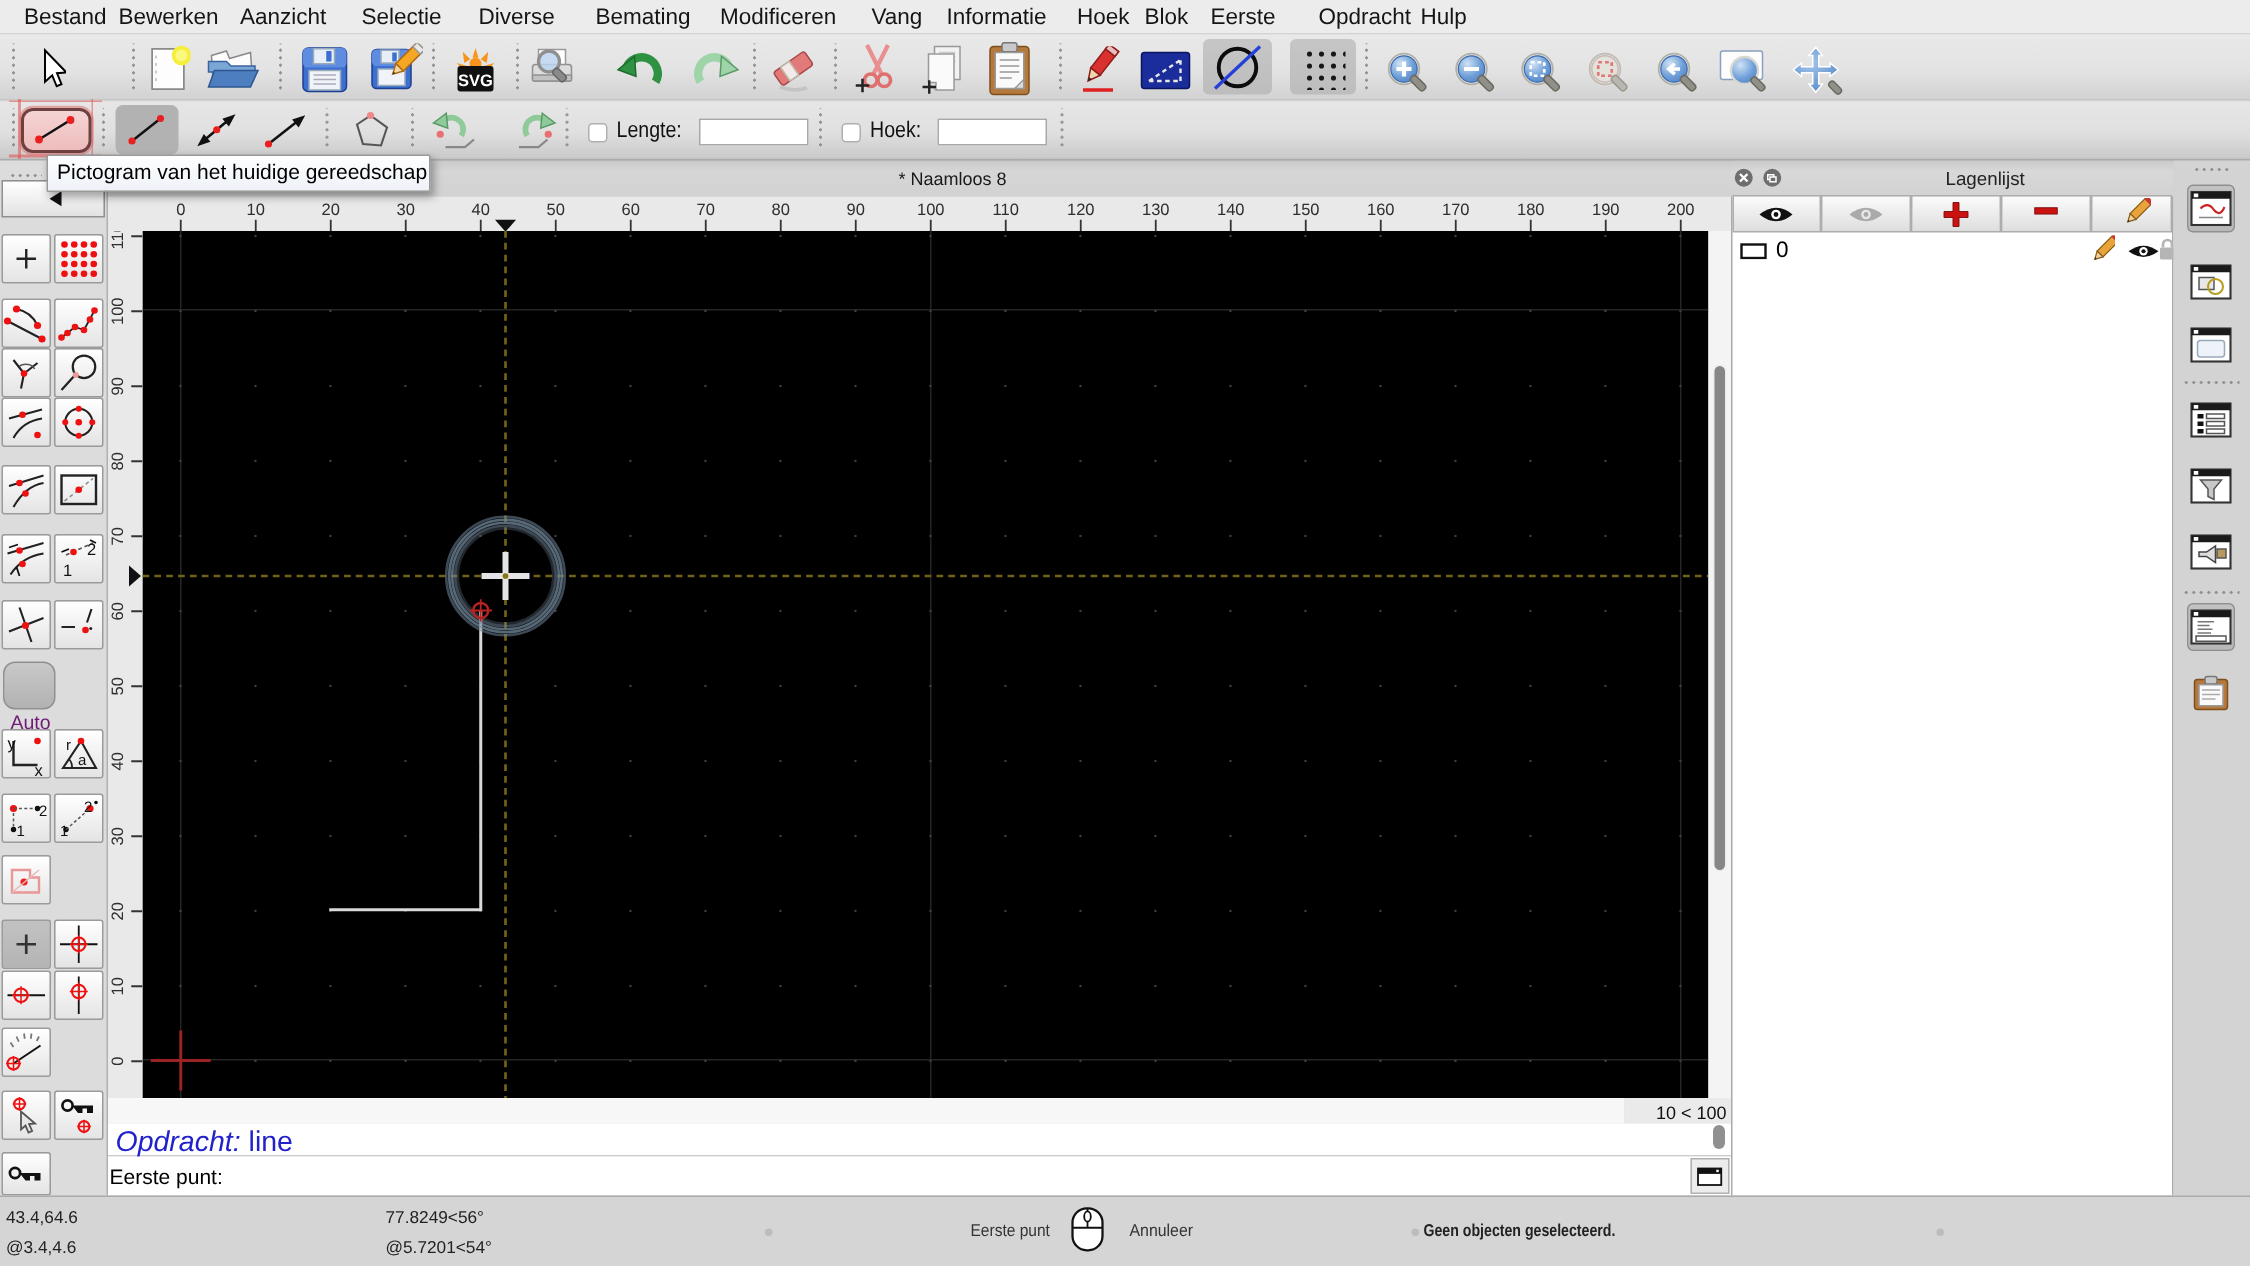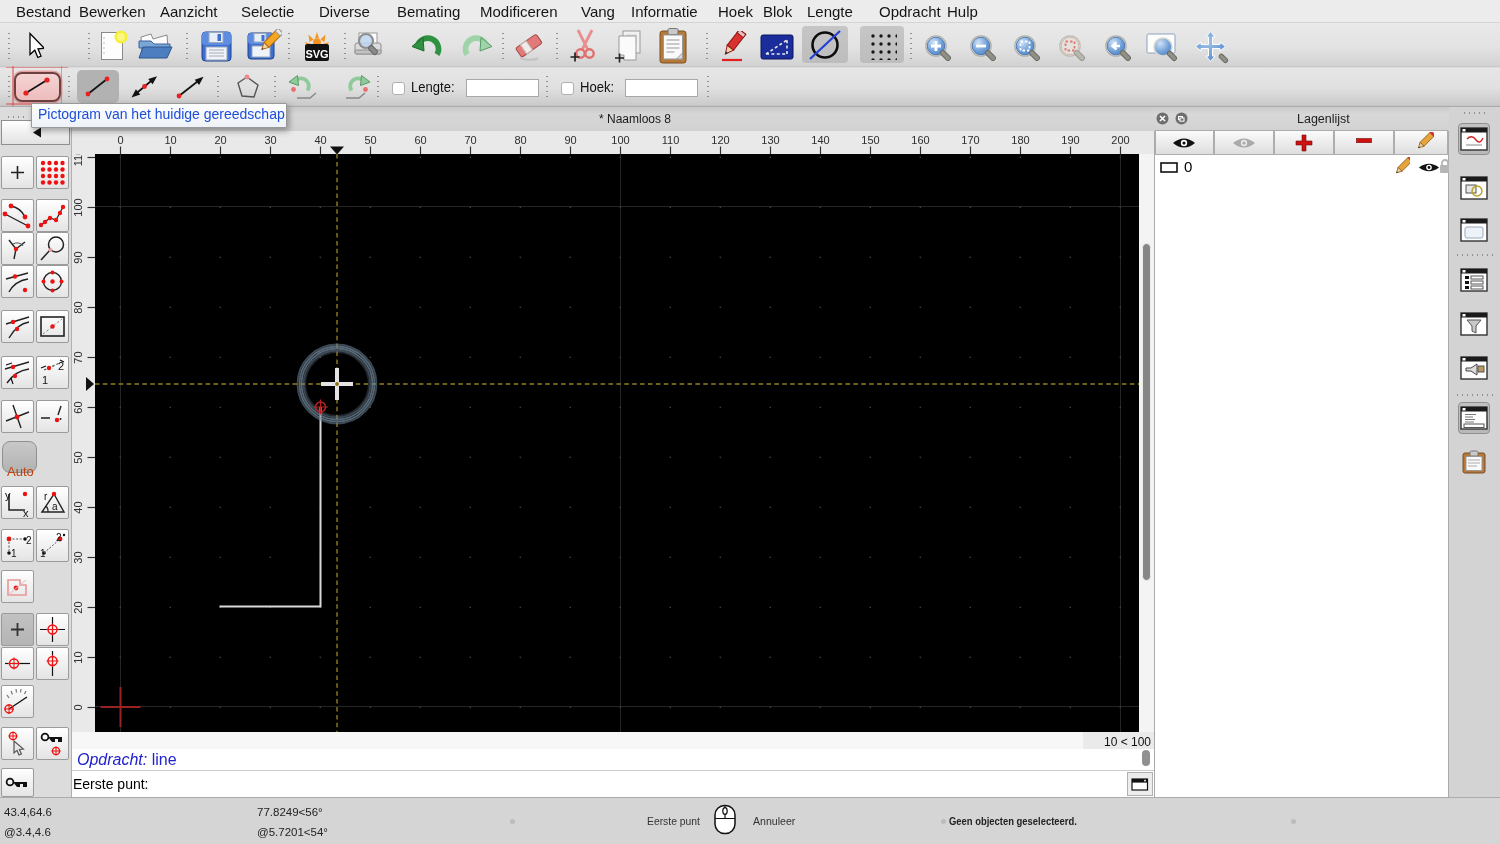--- a/index.html
+++ b/index.html
@@ -14,21 +14,21 @@
 <span class="menu-item" style="left:79px">Bewerken</span>
 <span class="menu-item" style="left:160px">Aanzicht</span>
 <span class="menu-item" style="left:241px">Selectie</span>
 <span class="menu-item" style="left:319px">Diverse</span>
 <span class="menu-item" style="left:397px">Bemating</span>
 <span class="menu-item" style="left:480px">Modificeren</span>
 <span class="menu-item" style="left:581px">Vang</span>
 <span class="menu-item" style="left:631px">Informatie</span>
 <span class="menu-item" style="left:718px">Hoek</span>
 <span class="menu-item" style="left:763px">Blok</span>
-<span class="menu-item" style="left:807px">Lengte</span>
+<span class="menu-item" style="left:807px">Eerste</span>
 <span class="menu-item" style="left:879px">Opdracht</span>
 <span class="menu-item" style="left:947px">Hulp</span>
 <div class="abs" style="left:0;top:23px;width:1500px;height:43px;background:linear-gradient(180deg,#e9e9e9,#e3e3e3 55%,#d2d2d2)"></div>
 <div class="vdots" style="left:8px;top:29px;height:31px"></div>
 <div class="vdots" style="left:88px;top:29px;height:31px"></div>
 <div class="vdots" style="left:186px;top:29px;height:31px"></div>
 <div class="vdots" style="left:288px;top:29px;height:31px"></div>
 <div class="vdots" style="left:344px;top:29px;height:31px"></div>
 <div class="vdots" style="left:502px;top:29px;height:31px"></div>
 <div class="vdots" style="left:556px;top:29px;height:31px"></div>
@@ -675,21 +675,21 @@
     <path d="M225.5,245.5 v15 M218,253 h15" stroke="#b82222" stroke-width="1.2"></path>
     <path d="M226,230 h32 M242,214 v32" stroke="#e4e4e4" stroke-width="4"></path>
     <circle cx="242" cy="230" r="1.9" fill="#8a7112"></circle>
   </svg>
 <div class="abs" style="left:1139px;top:154px;width:15px;height:578px;background:#f4f4f4"></div>
 <div class="abs" style="left:1141.5px;top:243px;width:9.5px;height:338px;background:#868686;border:1px solid #ededed;border-radius:5px"></div>
 <div class="abs" style="left:72px;top:732px;width:1011px;height:17px;background:#f7f7f7"></div>
 <div class="abs" style="left:1083px;top:732px;width:71px;height:17px;background:#eaeaea"></div>
 <span class="abs" style="left:1083px;top:735px;width:68px;font-size:12px;color:#111;text-align:right">10 &lt; 100</span>
 <div class="abs" style="left:72px;top:749px;width:1082px;height:22px;background:#fff;border-bottom:1px solid #ccc"></div>
-<span class="abs" style="left:77px;top:751px;font-size:16px;color:#2222cc"><i>Opdracht:</i> line</span>
+<span class="abs" style="left:77px;top:751px;font-size:19px;color:#2222cc"><i>Opdracht:</i> line</span>
 <div class="abs" style="left:1142px;top:750px;width:8px;height:16px;background:#909090;border-radius:4px"></div>
 <div class="abs" style="left:72px;top:771px;width:1082px;height:26px;background:#fff"></div>
 <span class="abs" style="left:73px;top:776px;font-size:14px;color:#000">Eerste punt:</span>
 <div class="abs" style="left:1127px;top:772px;width:26px;height:24px;background:#ececec;border:1px solid #b0b0b0"></div>
 <svg style="position:absolute;left:1131px;top:778px;" width="18" height="13" viewBox="0 0 18 13">
     <rect x="1" y="1" width="15.5" height="11" fill="#fff" stroke="#111" stroke-width="1.2"></rect>
     <rect x="1" y="1" width="15.5" height="3.6" fill="#111"></rect>
     <rect x="13.2" y="1.8" width="1.6" height="1.6" fill="#fff"></rect>
   </svg>
 <div class="abs" style="left:0;top:106px;width:72px;height:691px;background:#dcdcdc;border-right:1px solid #b0b0b0"></div>
@@ -806,21 +806,21 @@
     <path d="M5,21 L28,12 M12,5 L20,28" stroke="#222" stroke-width="1.4"></path>
     <circle cx="16" cy="17" r="2.4" fill="#ee1111"></circle>
   </svg>
 <div class="abs" style="left:36px;top:400px;width:33px;height:33px;background:linear-gradient(180deg,#ffffff,#f4f4f4 40%,#e4e4e4);border:1px solid #9b9b9b;border-radius:2px"></div>
 <svg style="position:absolute;left:36px;top:400px;" width="33" height="33" viewBox="0 0 33 33">
     <path d="M5,18 h9 M25,6 l-3,9" stroke="#222" stroke-width="1.4"></path>
     <circle cx="21" cy="20" r="2.2" fill="#ee1111"></circle>
     <circle cx="24.5" cy="19" r="1" fill="#222"></circle>
   </svg>
 <div class="abs" style="left:2px;top:441px;width:35px;height:32px;background:linear-gradient(180deg,#c8c8c8,#b2b2b2);border:1px solid #909090;border-radius:8px"></div>
-<span class="abs" style="left:7px;top:464px;font-size:13px;color:#c2410c">Auto</span>
+<span class="abs" style="left:7px;top:474px;font-size:13px;color:#701a75">Auto</span>
 <div class="abs" style="left:1px;top:486px;width:33px;height:33px;background:linear-gradient(180deg,#ffffff,#f4f4f4 40%,#e4e4e4);border:1px solid #9b9b9b;border-radius:2px"></div>
 <svg style="position:absolute;left:1px;top:486px;" width="33" height="33" viewBox="0 0 33 33">
     <path d="M8,8 v16 h16" stroke="#222" stroke-width="1.6" fill="none"></path>
     <text x="4" y="13" font-size="11" fill="#111" font-family="Liberation Sans">y</text>
     <text x="22" y="31" font-size="11" fill="#111" font-family="Liberation Sans">x</text>
     <circle cx="24" cy="8" r="2.2" fill="#ee1111"></circle>
   </svg>
 <div class="abs" style="left:36px;top:486px;width:33px;height:33px;background:linear-gradient(180deg,#ffffff,#f4f4f4 40%,#e4e4e4);border:1px solid #9b9b9b;border-radius:2px"></div>
 <svg style="position:absolute;left:36px;top:486px;" width="33" height="33" viewBox="0 0 33 33">
     <path d="M6,26 L18,8 L28,26 Z" stroke="#222" stroke-width="1.4" fill="none"></path>
@@ -1044,12 +1044,12 @@
     <path d="M13,1.5 v13 M3,14.5 h20" stroke="#111" stroke-width="1.2"></path>
     <ellipse cx="13" cy="7" rx="2.2" ry="3.4" fill="#fff" stroke="#111" stroke-width="1.2"></ellipse>
   </svg>
 <span class="abs" style="left:753px;top:815px;font-size:11.5px;color:#333;transform:scaleX(0.92);transform-origin:left">Annuleer</span>
 <span class="abs" style="left:949px;top:815px;font-size:11.5px;font-weight:600;color:#222;transform:scaleX(0.82);transform-origin:left">Geen objecten geselecteerd.</span>
 <div class="abs" style="left:510px;top:819px;width:5px;height:5px;border-radius:3px;background:#bcbcbc"></div>
 <div class="abs" style="left:941px;top:819px;width:5px;height:5px;border-radius:3px;background:#bcbcbc"></div>
 <div class="abs" style="left:1291px;top:819px;width:5px;height:5px;border-radius:3px;background:#bcbcbc"></div>
 <div class="abs" style="left:0;top:106px;width:1500px;height:1px;background:#ababab"></div>
 <div class="abs" style="left:31px;top:103px;width:256px;height:25px;background:linear-gradient(180deg,#fdfeff,#eef2f8);border:1px solid #999;box-shadow:2px 3px 6px rgba(0,0,0,0.35);border-radius:1px"></div>
-<span class="abs" style="left:38px;top:106px;font-size:14px;color:#1d4ed8">Pictogram van het huidige gereedschap</span>
+<span class="abs" style="left:38px;top:106px;font-size:14px;color:#000000">Pictogram van het huidige gereedschap</span>
 </body></html>

